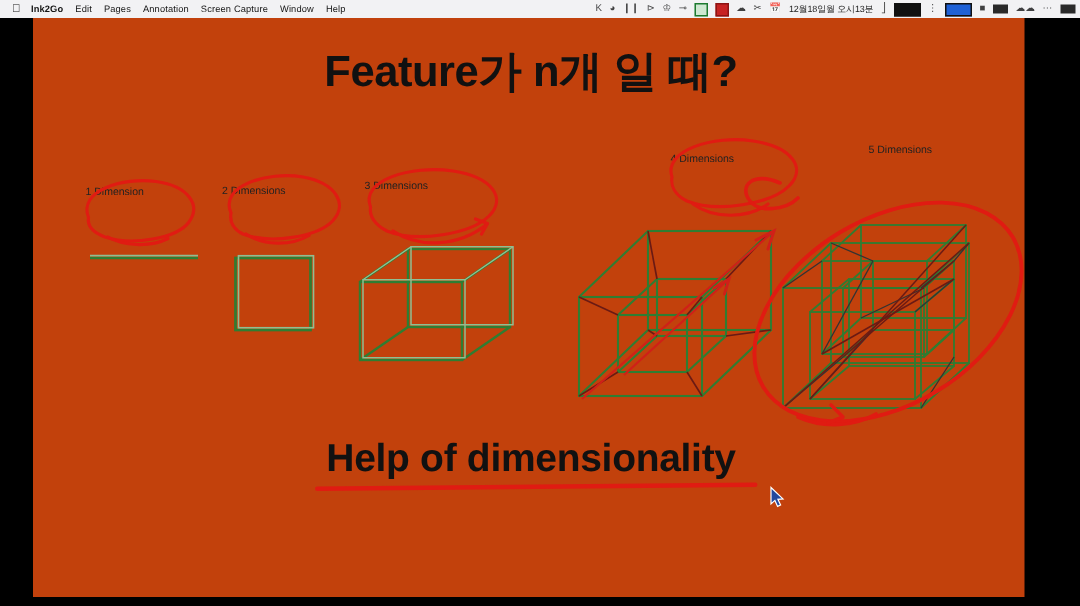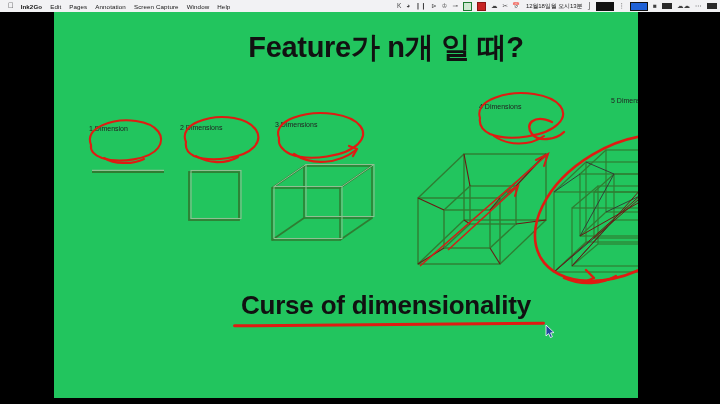--- a/index.html
+++ b/index.html
@@ -22,22 +22,22 @@
   .mb-sq.red{border-color:#8c1414;background:#c72323;}
   .mb-bat{display:inline-block;width:16px;height:7px;background:#111;
           border:1px solid #111;}
   .mb-bat.blue{background:#1f61d6;}
   .mb-clock{letter-spacing:-.1px;}
   .mb-tiny{display:inline-block;width:10px;height:6px;background:#2a2a2a;}
   .mb-dots{letter-spacing:.5px;}
 
   
   #stage{position:absolute;left:0;top:12px;width:720px;height:392px;background:#000;}
-  #slide{position:absolute;left:22px;top:0;width:584px;height:386px;
-         background:#22c55e;overflow:hidden;margin-left:32px;}
+  #slide{position:absolute;left:22px;top:0;width:661px;height:386px;
+         background:#c2410c;overflow:hidden;}
   #bottombar{position:absolute;left:0;bottom:0;width:720px;height:6px;background:#000;}
 
   
   #title{position:absolute;left:0;top:16px;width:664px;text-align:center;
          font-size:29px;font-weight:bold;color:#111;letter-spacing:-.3px;}
   #curse-wrap{position:absolute;left:0;top:278px;width:664px;text-align:center;}
   #curse{display:inline-block;position:relative;font-size:26px;font-weight:bold;
          color:#111;letter-spacing:-.2px;}
   #curse-underline{position:absolute;left:-8px;right:-14px;bottom:-5px;height:3px;
          background:#e01b12;border-radius:2px;transform:rotate(-.5deg);}
@@ -243,21 +243,21 @@
             <ellipse cx="100" cy="108" rx="97" ry="62" transform="rotate(-31 100 108)" fill="none" stroke="#e01b12" stroke-width="2.6"></ellipse>
             <path d="M28 22 C10 14, 0 24, 8 34 C14 42, 32 40, 40 32" fill="none" stroke="#e01b12" stroke-width="2.4" stroke-linecap="round"></path>
             <path d="M40 178 C58 186, 78 184, 92 176" fill="none" stroke="#e01b12" stroke-width="2.4" stroke-linecap="round"></path>
             <path d="M62 170 L70 178 L60 182" fill="none" stroke="#e01b12" stroke-width="2.4" stroke-linecap="round" stroke-linejoin="round"></path>
           </g>
         </svg>
       </div>
 
       <div id="curse-wrap">
         <span id="curse">
-          <span>Curse of dimensionality</span>
+          <span>Help of dimensionality</span>
           <span id="curse-underline"></span>
         </span>
       </div>
 
 
       <svg id="cursor" viewBox="0 0 12 14">
         <path d="M1 0 L1 11 L3.6 8.6 L5.4 12.6 L7.4 11.7 L5.6 7.9 L9 7.6 Z" fill="#24489e" stroke="#ffffff" stroke-width="0.8"></path>
       </svg>
 
     </div>

